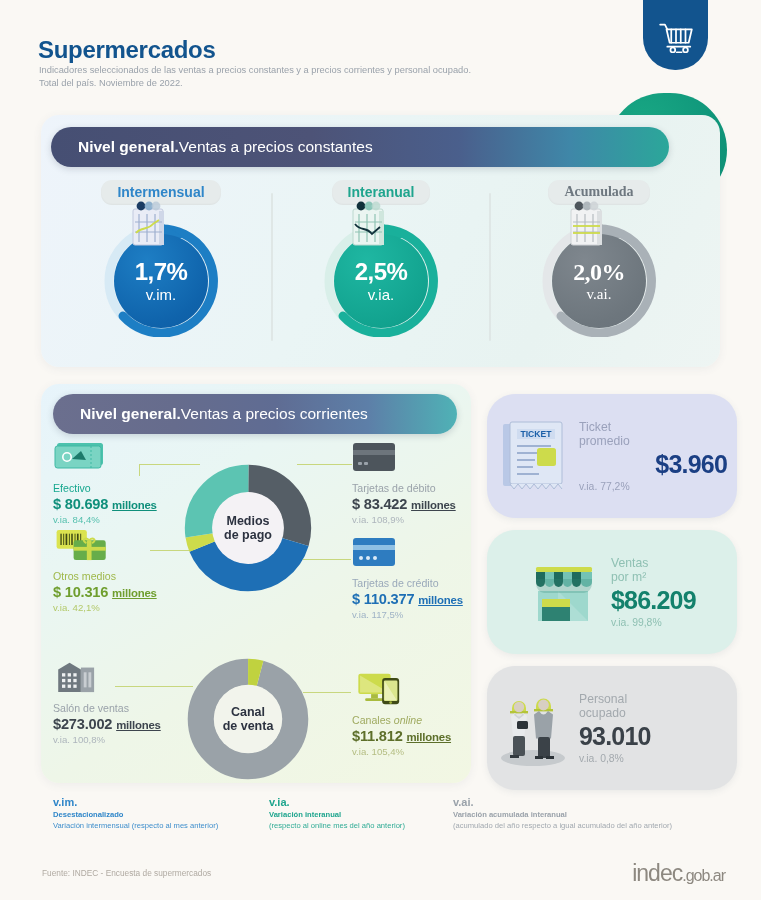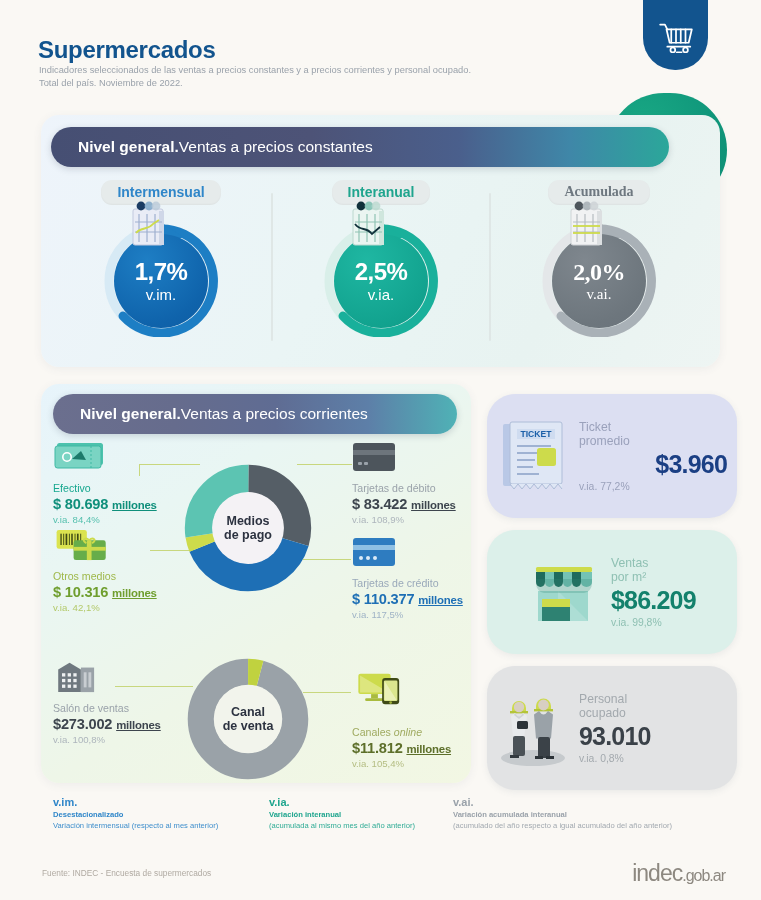--- a/index.html
+++ b/index.html
@@ -133,21 +133,21 @@
   .item .ico { height: 34px; margin-bottom: 4px; }
   .item .nm { font-size: 10.6px; line-height: 1.2; }
   .item .amt { font-size: 14.6px; font-weight: bold; margin-top: 1px; letter-spacing: -0.2px; }
   .item .amt .mi { font-size: 11.4px; font-weight: bold; text-decoration: underline; }
   .item .via { font-size: 9.6px; margin-top: 2px; }
 
   .c-teal  .nm { color: #16a78f; } .c-teal  .amt { color: #0f8f7b; } .c-teal  .via { color: #55c0ae; }
   .c-green .nm { color: #9fb84a; } .c-green .amt { color: #6f9e2e; } .c-green .via { color: #b3c96a; }
   .c-gray  .nm { color: #9aa2aa; } .c-gray  .amt { color: #3d454e; } .c-gray  .via { color: #adb5bc; }
   .c-blue  .nm { color: #9aa9ba; } .c-blue  .amt { color: #1e6fb5; } .c-blue  .via { color: #9fb3c6; }
-  .c-olive .nm { color: #a0ab61; margin-top: 12px; } .c-olive .amt { color: #5d6f2a; } .c-olive .via { color: #b4bd82; }
+  .c-olive .nm { color: #a0ab61; } .c-olive .amt { color: #5d6f2a; } .c-olive .via { color: #b4bd82; }
 
   .connector { position: absolute; border-top: 1.4px solid #c8d77e; }
   .connector.v { border-top: none; border-left: 1.4px solid #c8d77e; }
 
   
   .card {
     position: absolute; left: 487px; width: 250px; height: 124px;
     border-radius: 28px;
     display: flex; align-items: center;
     box-shadow: 0 2px 7px rgba(70,90,110,.09);
@@ -567,21 +567,21 @@
 
 <div class="notes">
   <div class="note n1">
     <div class="ab">v.im.</div>
     <div class="l1">Desestacionalizado</div>
     <div class="l2">Variación intermensual (respecto al mes anterior)</div>
   </div>
   <div class="note n2">
     <div class="ab">v.ia.</div>
     <div class="l1">Variación interanual</div>
-    <div class="l2">(acumulada al mismo mes del año anterior)</div>
+    <div class="l2">(respecto al online mes del año anterior)</div>
   </div>
   <div class="note n3">
     <div class="ab">v.ai.</div>
     <div class="l1">Variación acumulada interanual</div>
     <div class="l2">(acumulado del año respecto a igual acumulado del año anterior)</div>
   </div>
 </div>
 
 <div class="source">Fuente: INDEC - Encuesta de supermercados</div>
 <div class="logo"><span class="b1">indec</span><span class="b2">.gob.ar</span></div>

